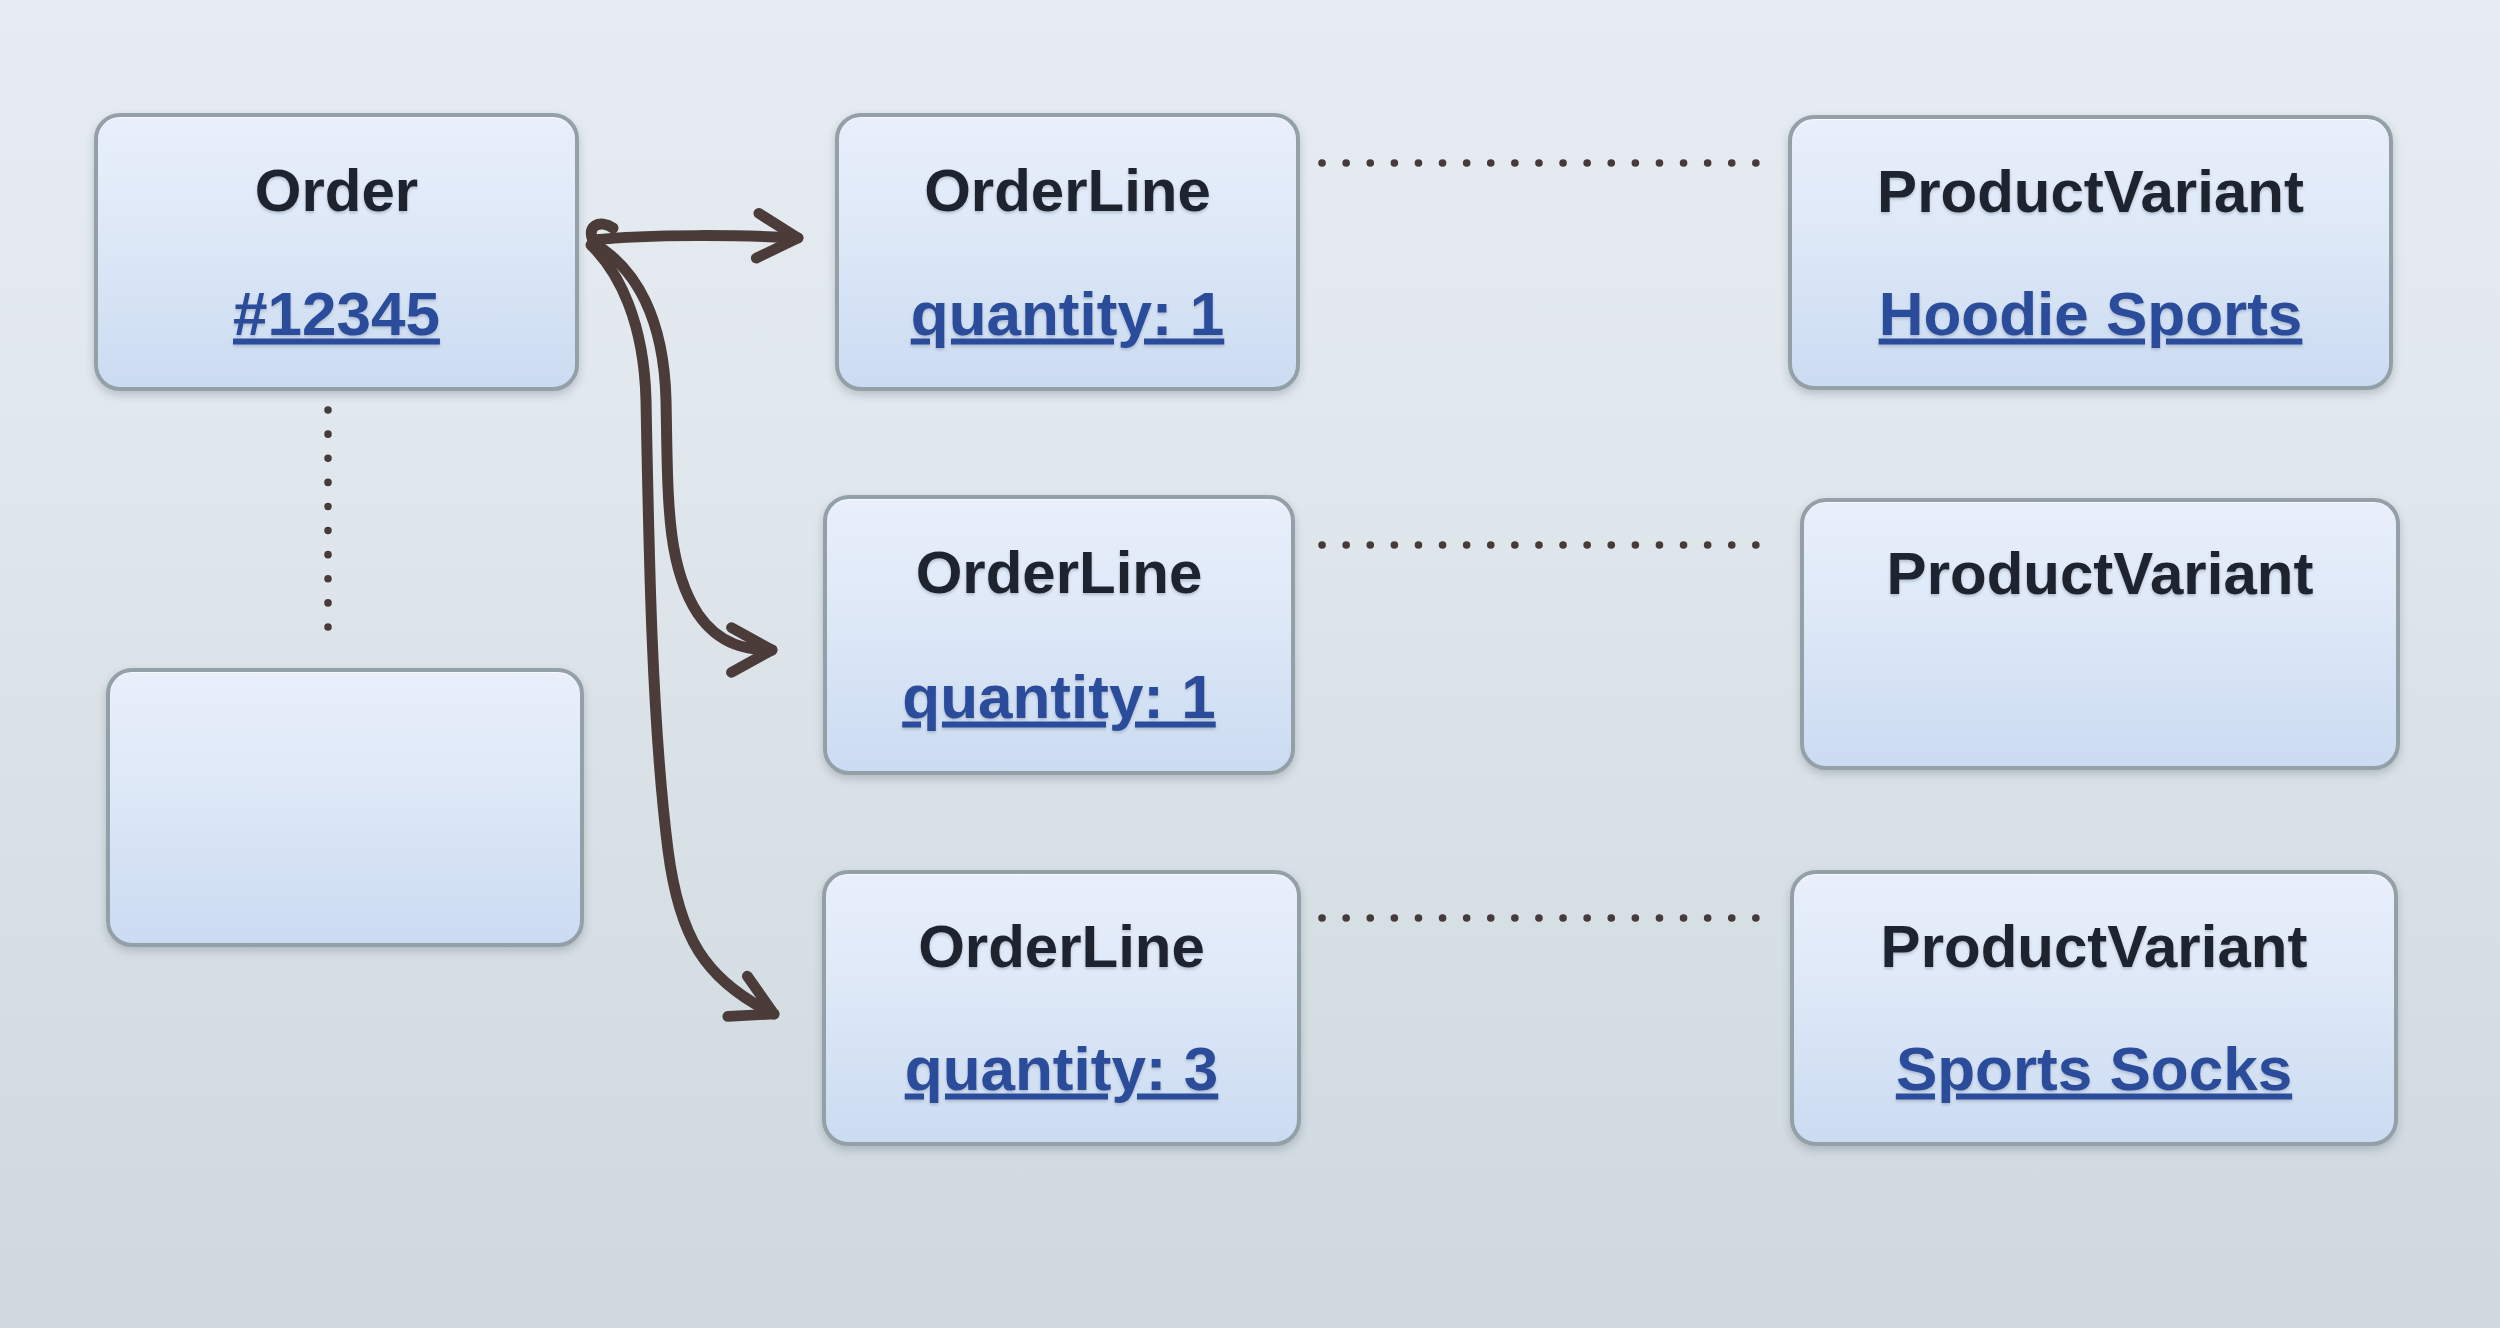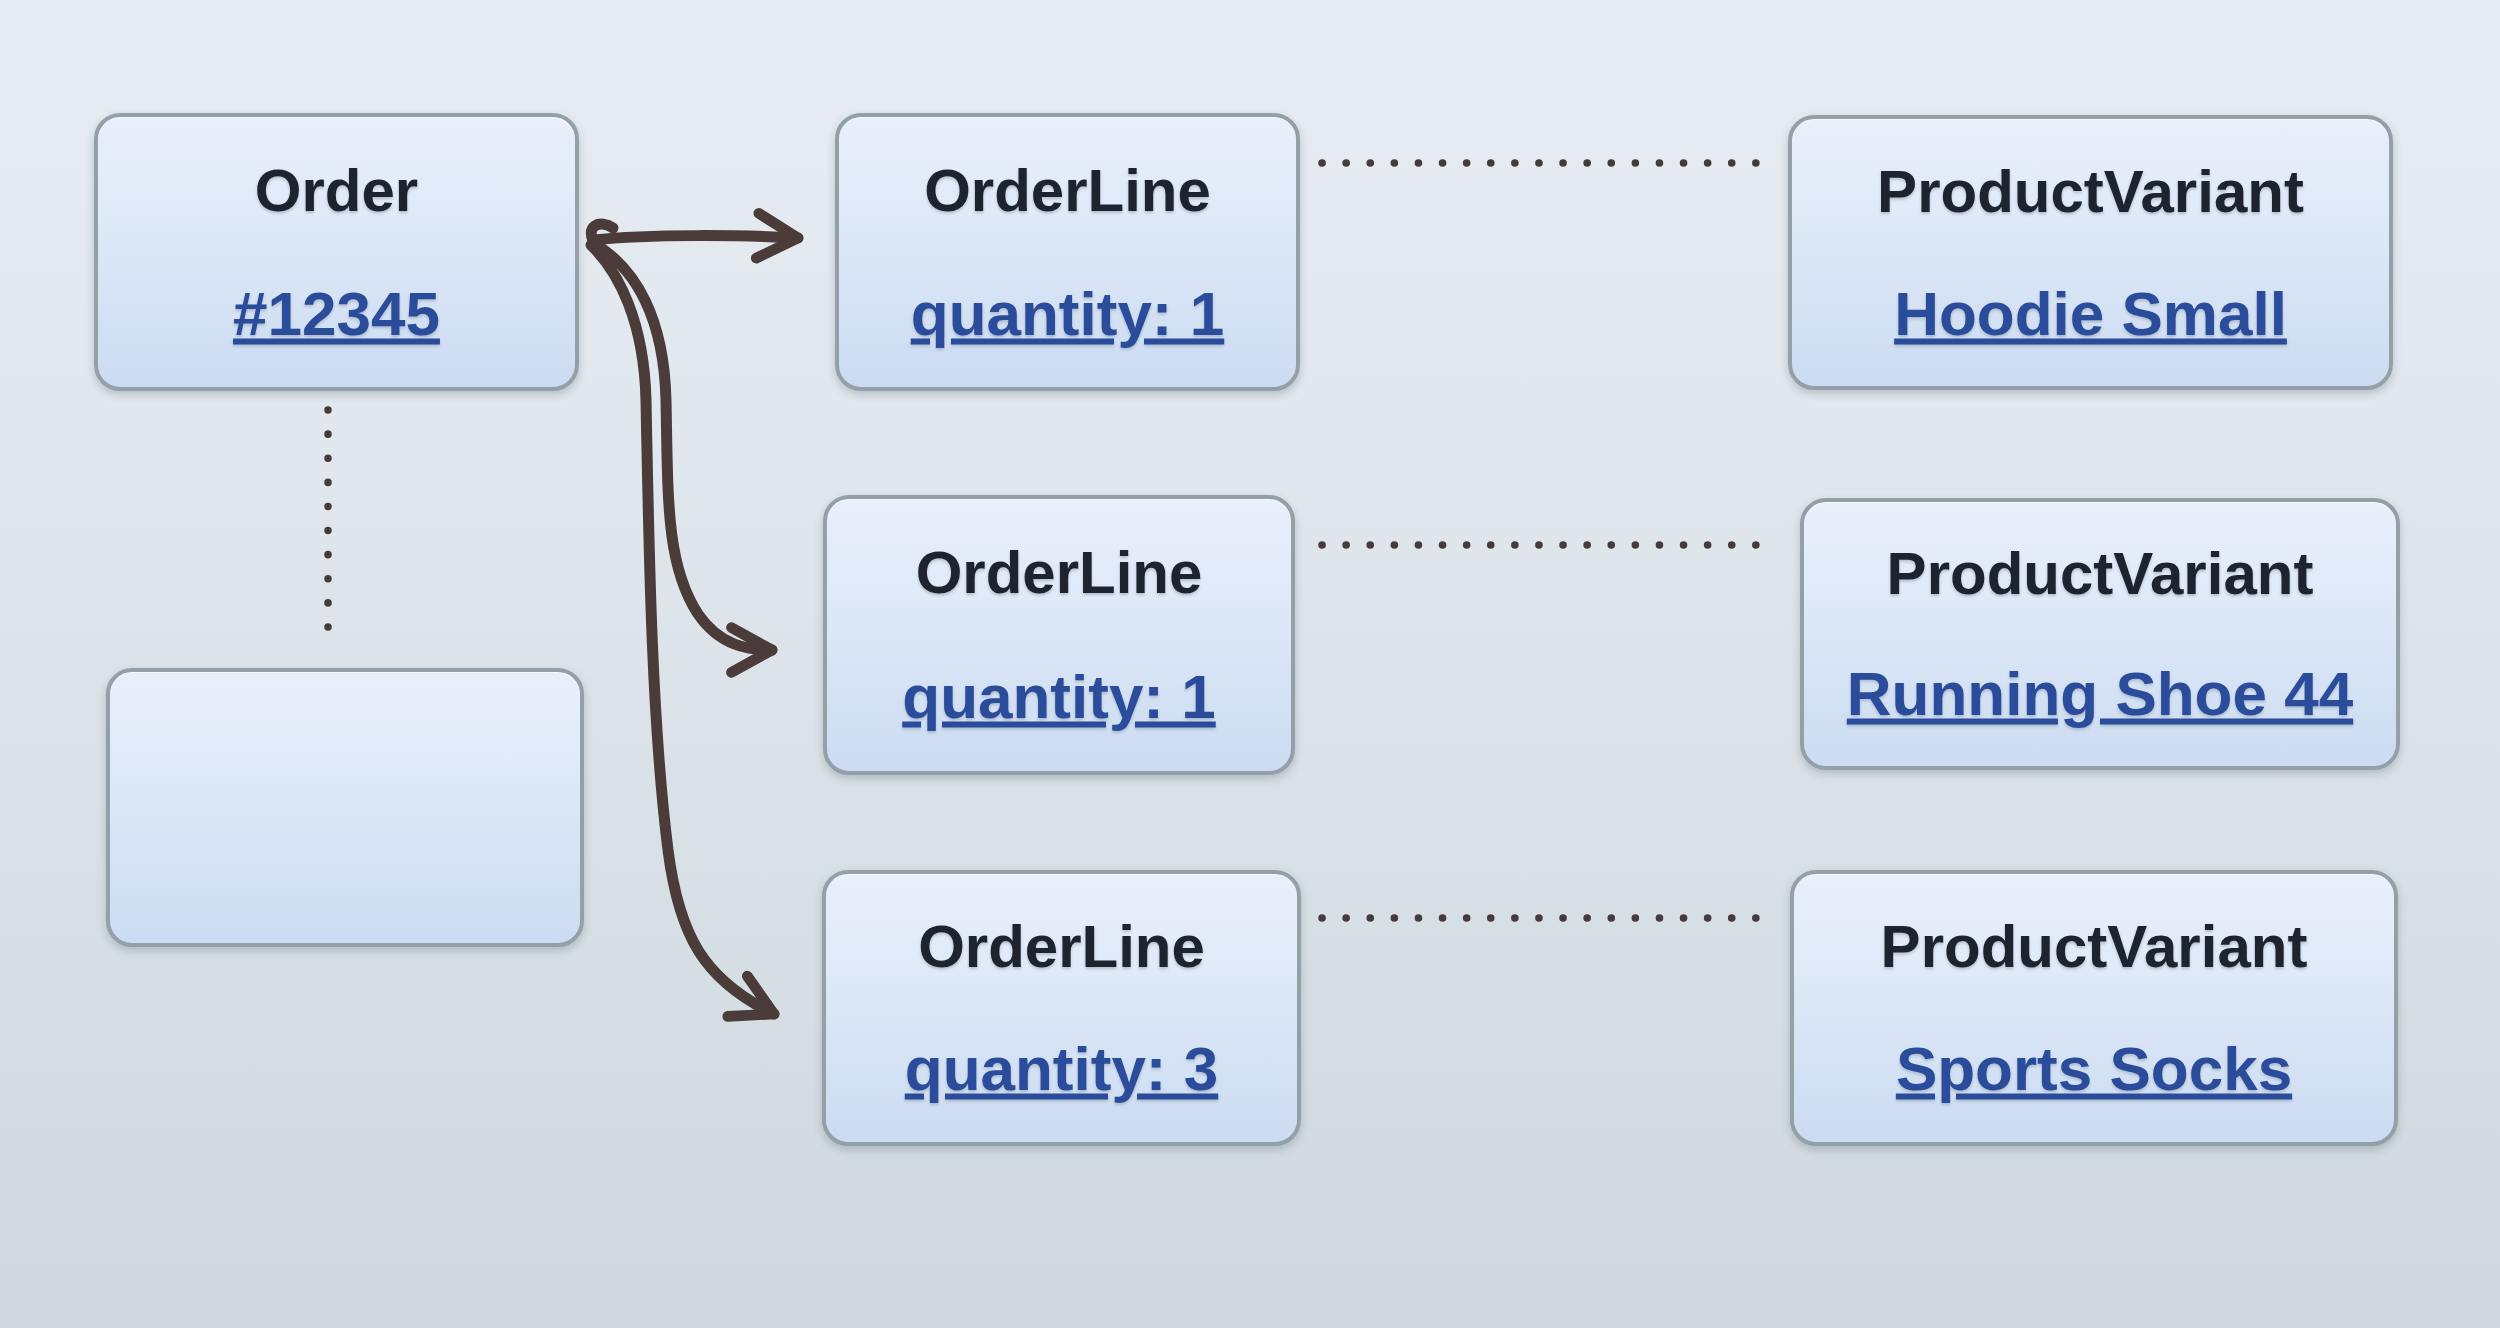--- a/index.html
+++ b/index.html
@@ -114,26 +114,25 @@
     <div class="entity-value">quantity: 1</div>
   </div>
 
   <div class="entity-box box-orderline-3">
     <div class="entity-title">OrderLine</div>
     <div class="entity-value">quantity: 3</div>
   </div>
 
   <div class="entity-box box-productvariant-1">
     <div class="entity-title">ProductVariant</div>
-    <div class="entity-value">Hoodie Small</div>
+    <div class="entity-value">Hoodie Sports</div>
   </div>
 
   <div class="entity-box box-productvariant-2">
     <div class="entity-title">ProductVariant</div>
-    <div class="entity-value">Running Shoe 44</div>
   </div>
 
   <div class="entity-box box-productvariant-3">
     <div class="entity-title">ProductVariant</div>
     <div class="entity-value">Sports Socks</div>
   </div>
 
 </div>
 
 </body></html>

